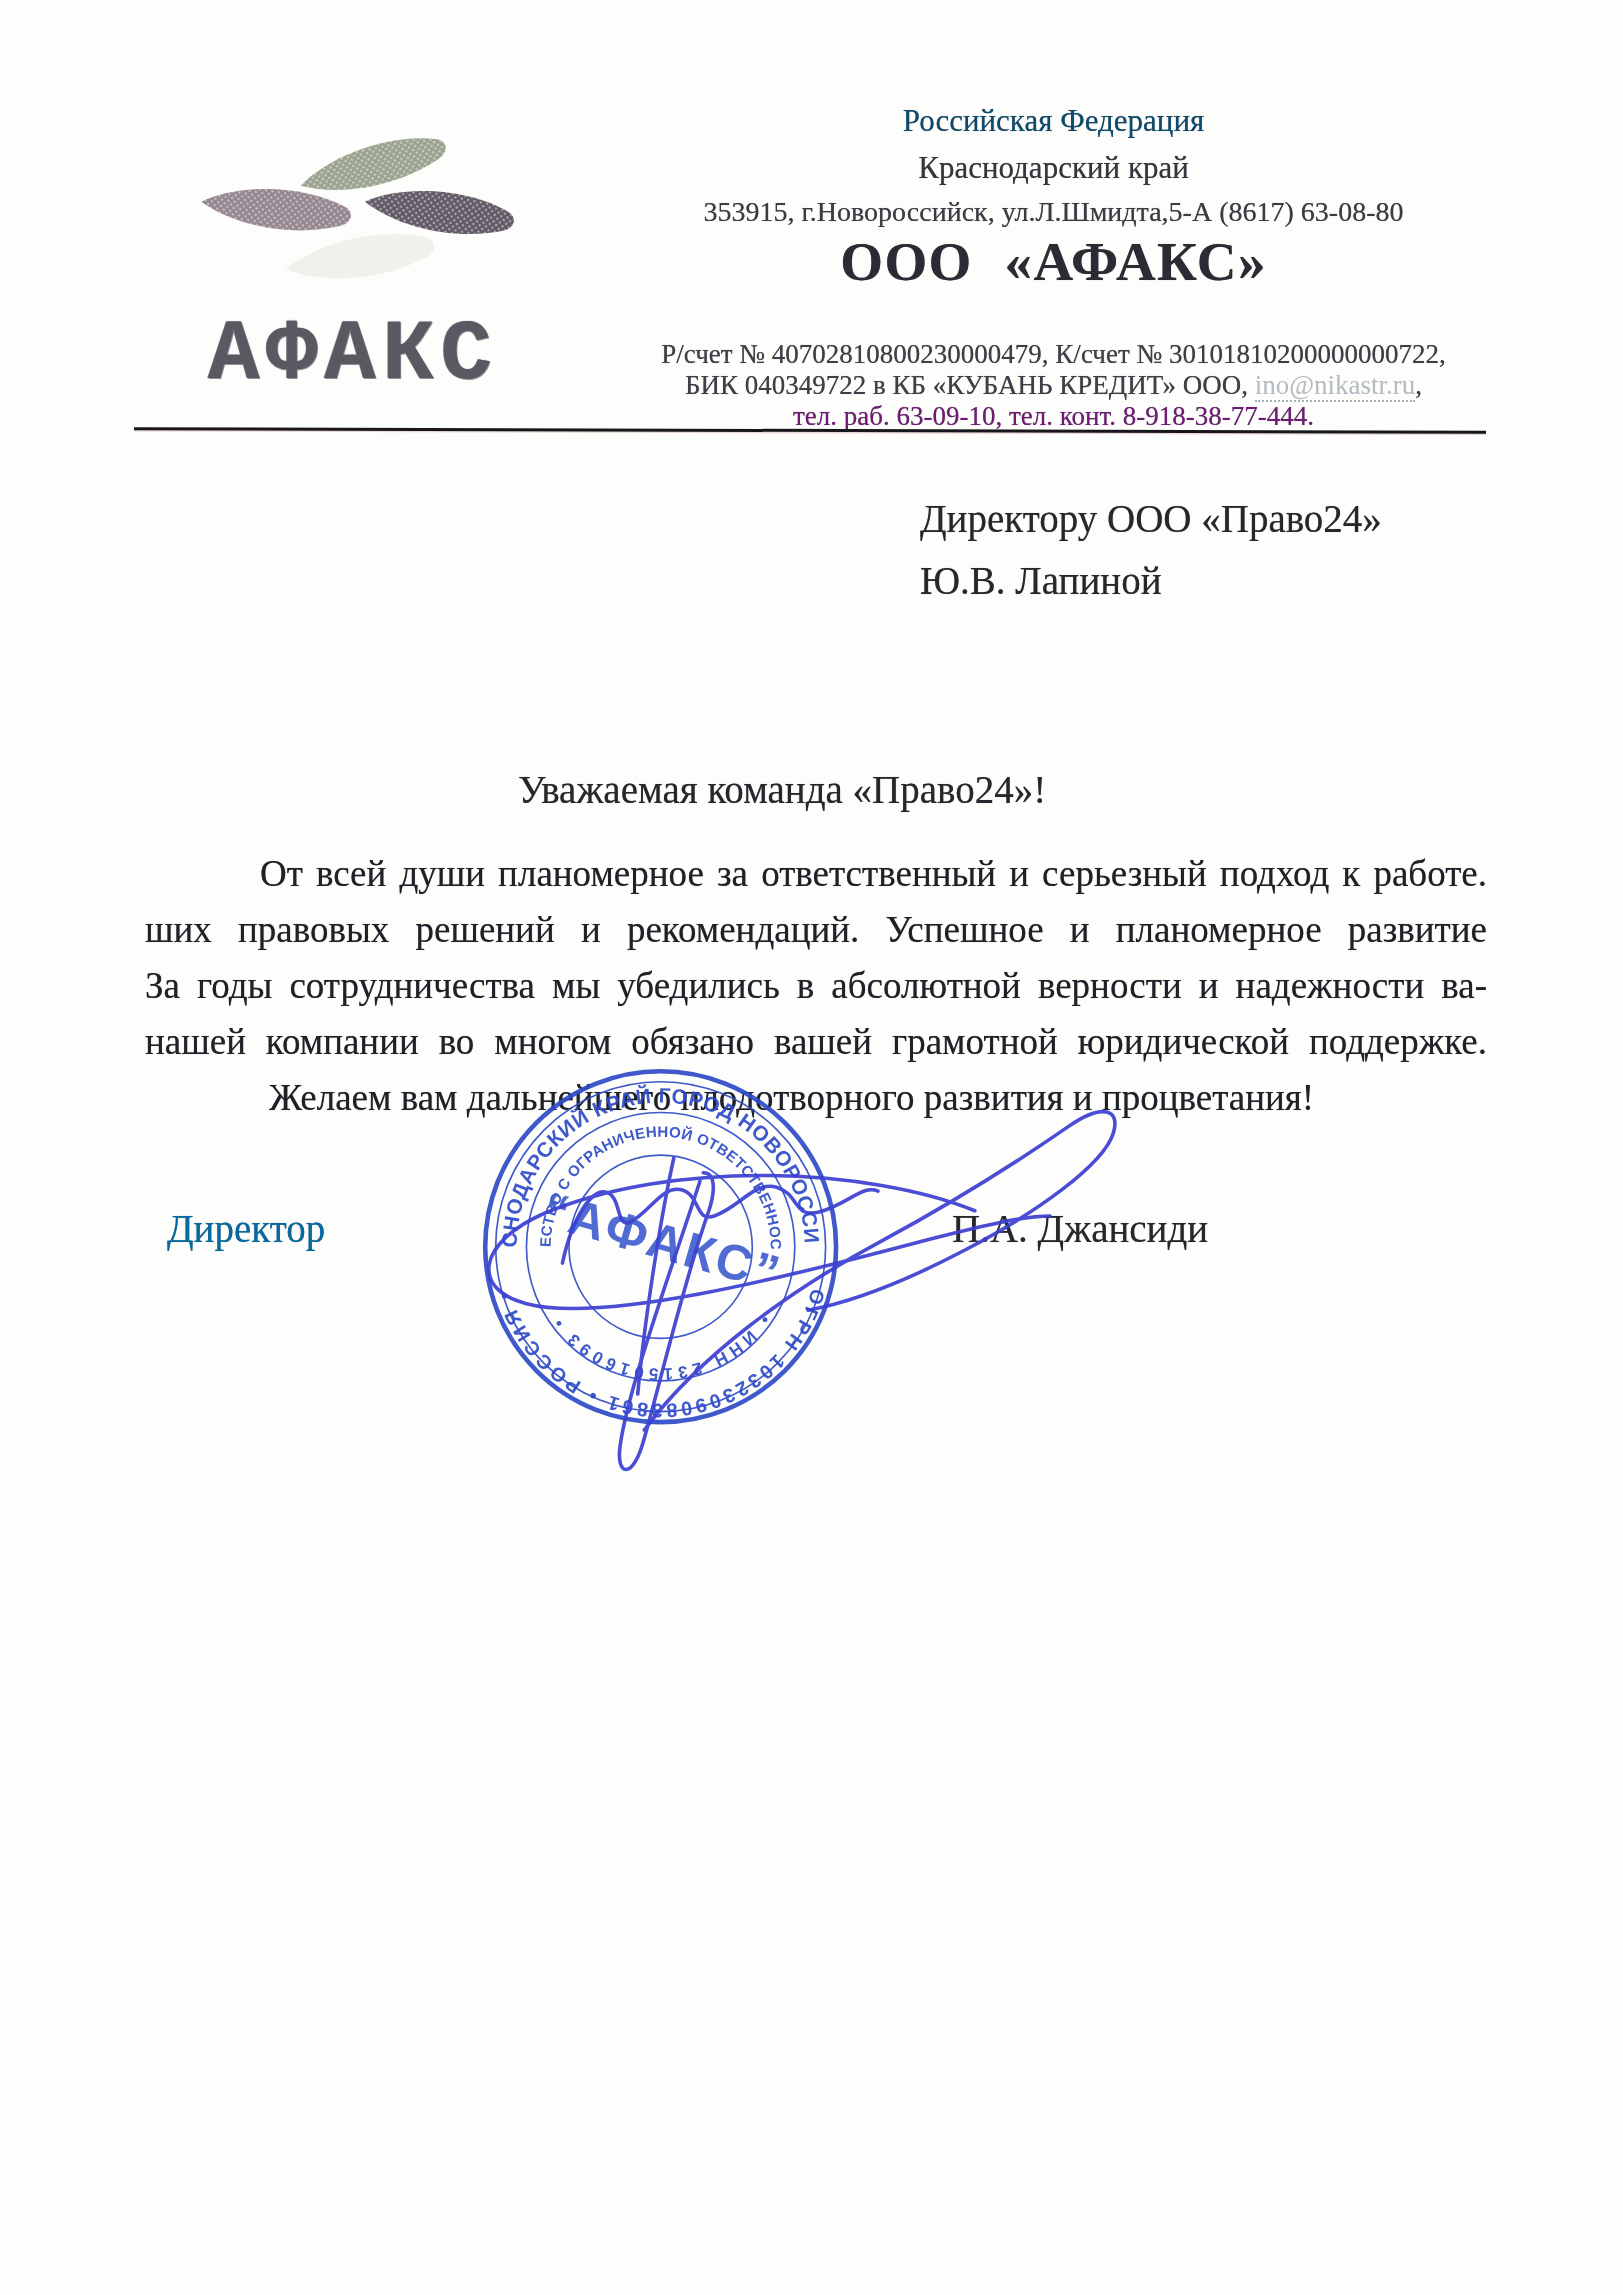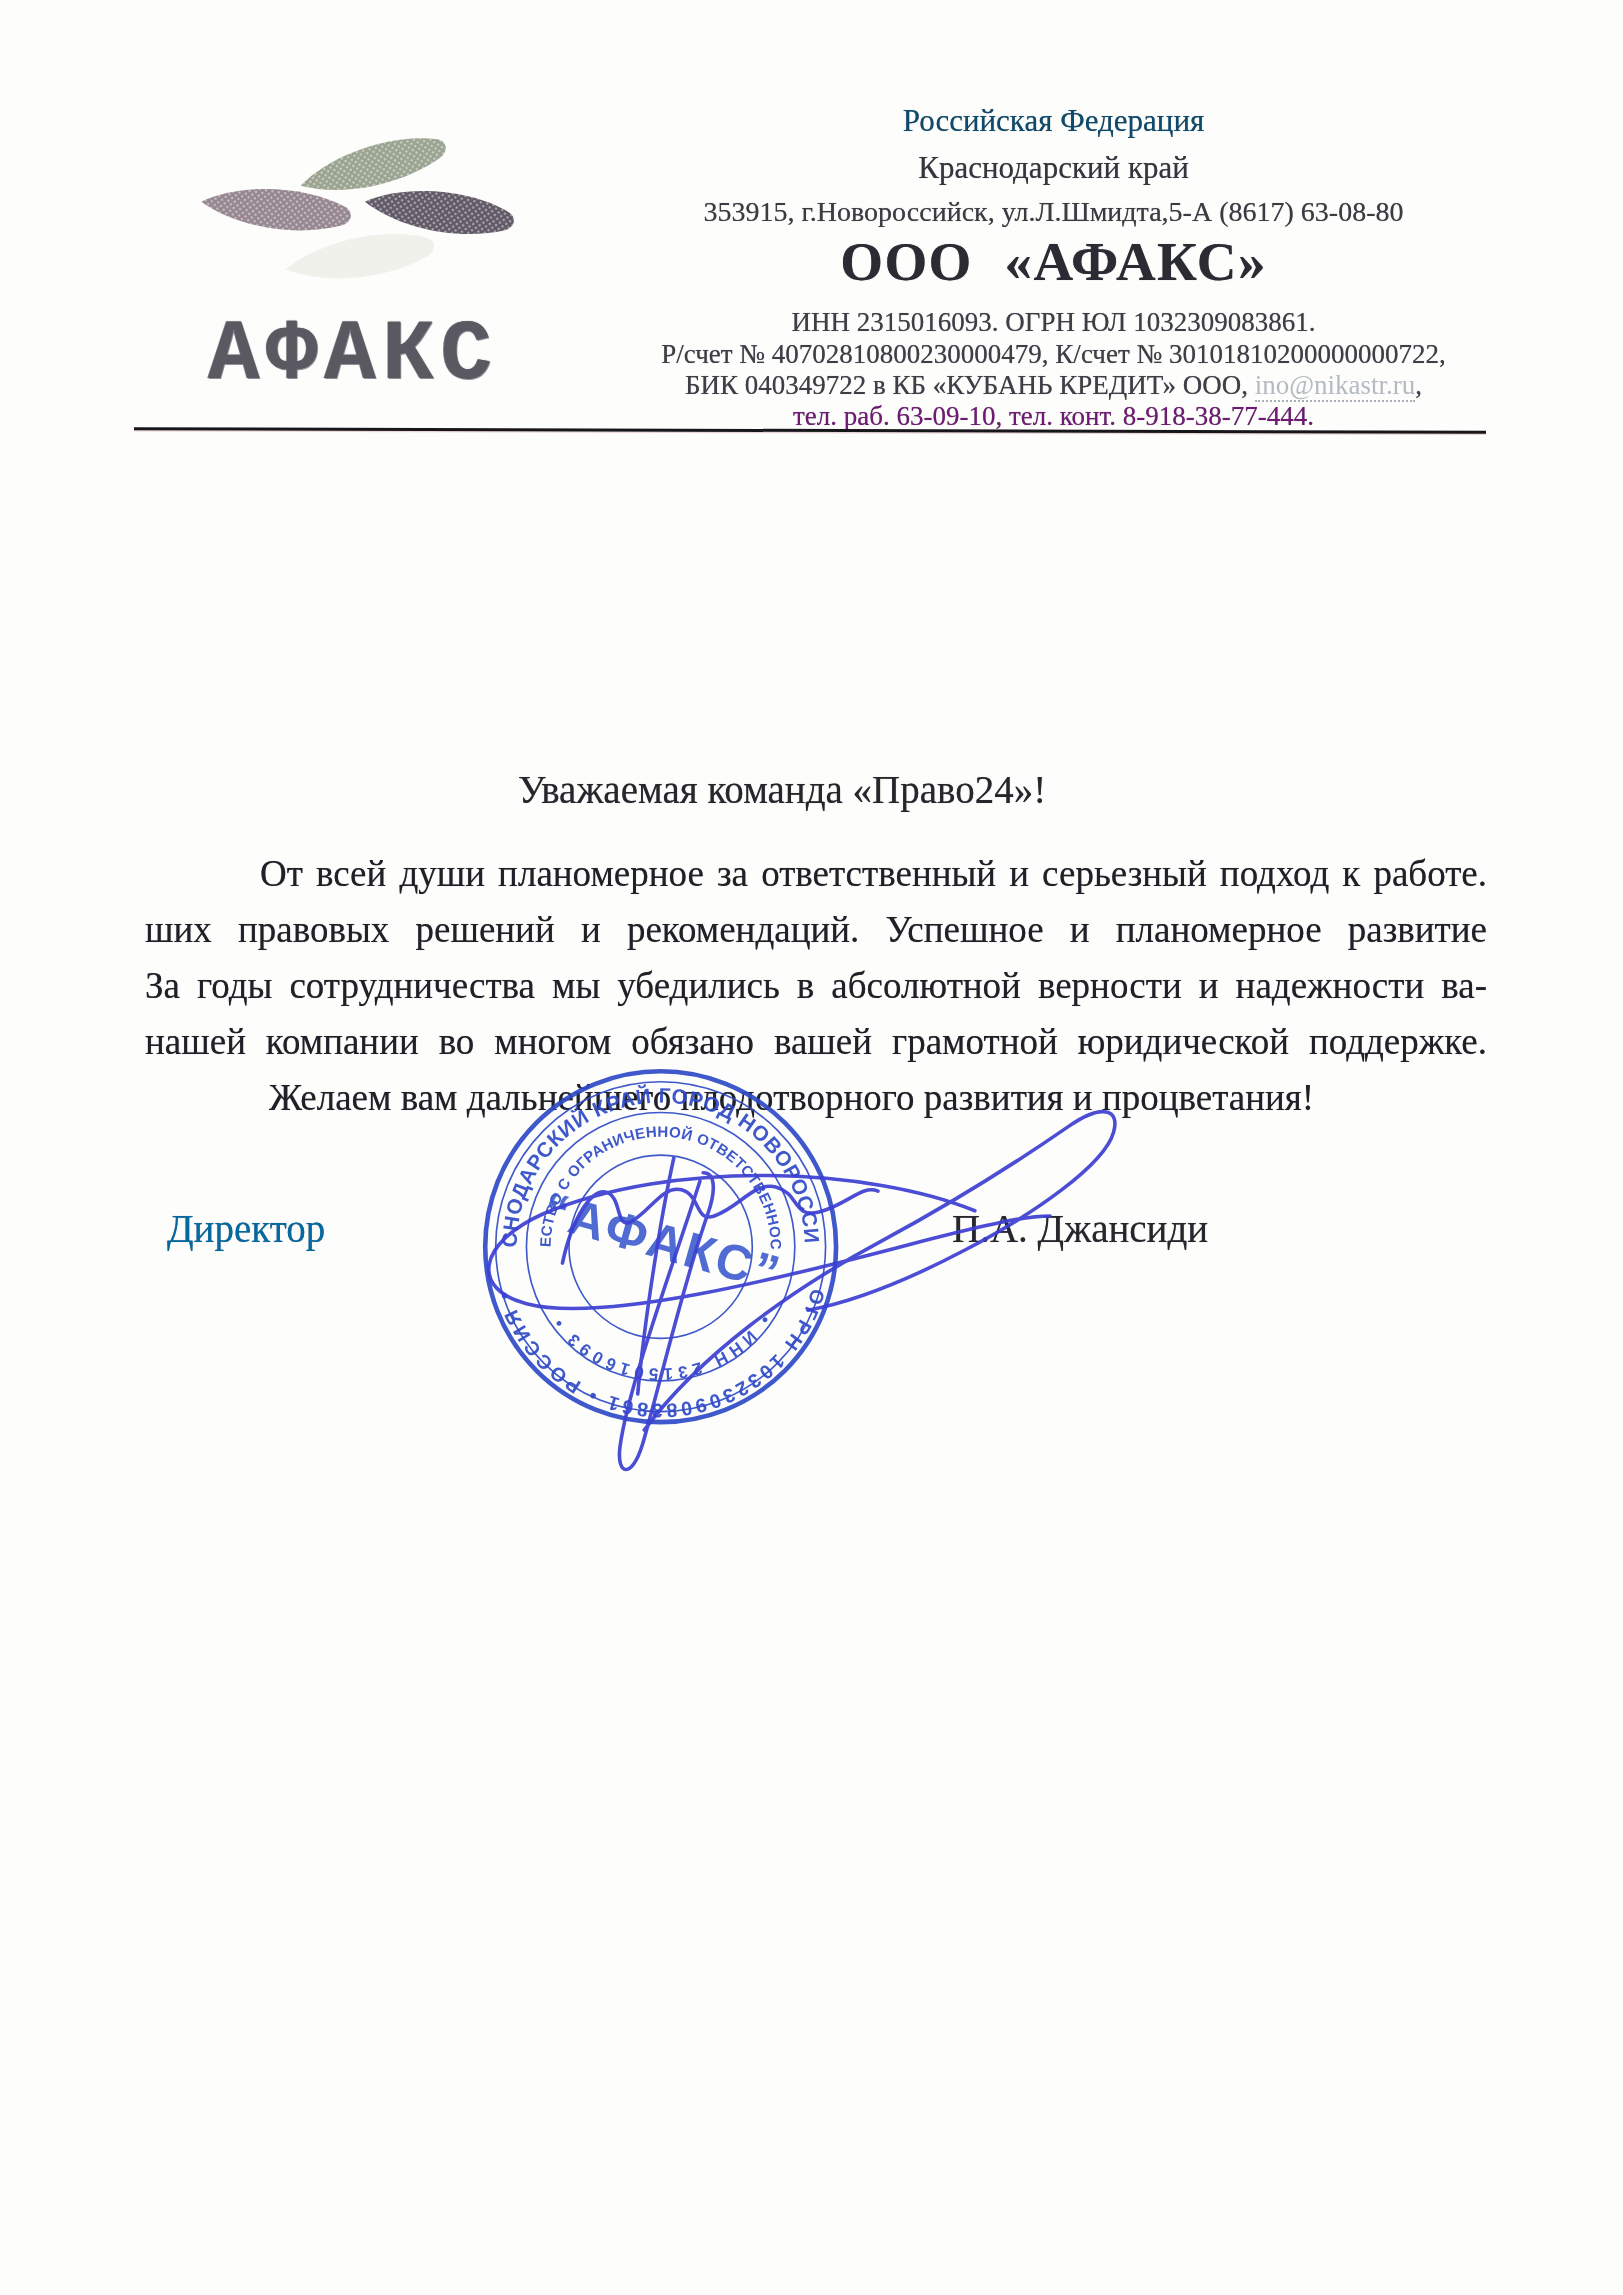--- a/index.html
+++ b/index.html
@@ -95,28 +95,31 @@
       </g>
     </svg>
   </div>
   <div class="abs logo-word">АФАКС</div>
 
   <div class="abs hdr">
     <div class="hdr-country scan-text">Российская Федерация</div>
     <div class="hdr-region scan-text">Краснодарский край</div>
     <div class="hdr-address scan-text">353915, г.Новороссийск, ул.Л.Шмидта,5-А (8617) 63-08-80</div>
     <div class="hdr-company scan-text">ООО «АФАКС»</div>
-    <div class="hdr-inn scan-text">ИНН 2315016093. ОГРН ЮЛ 1032309083861.</div>
     <div class="hdr-accounts scan-text">Р/счет № 40702810800230000479, К/счет № 30101810200000000722,</div>
     <div class="hdr-bank scan-text"><span>БИК 040349722 в КБ «КУБАНЬ КРЕДИТ» ООО, </span><span class="email">ino@nikastr.ru</span><span>,</span></div>
     <div class="hdr-phones scan-text">тел. раб. 63-09-10, тел. конт. 8-918-38-77-444.</div>
   </div>
 
   <div class="abs divider"></div>
 
+  <div class="abs addressee scan-text">
+    <div>Директору ООО «Право24»</div>
+    <div>Ю.В. Лапиной</div>
+  </div>
 
   <div class="abs salutation scan-text">Уважаемая команда «Право24»!</div>
 
   <div class="abs body-block scan-text">
     <div class="bline first">От всей души планомерное за ответственный и серьезный подход к работе.</div>
     <div class="bline">ших правовых решений и рекомендаций. Успешное и планомерное развитие</div>
     <div class="bline">За годы сотрудничества мы убедились в абсолютной верности и надежности ва-</div>
     <div class="bline">нашей компании во многом обязано вашей грамотной юридической поддержке.</div>
     <div class="bline last">Желаем вам дальнейшего плодотворного развития и процветания!</div>
   </div>

